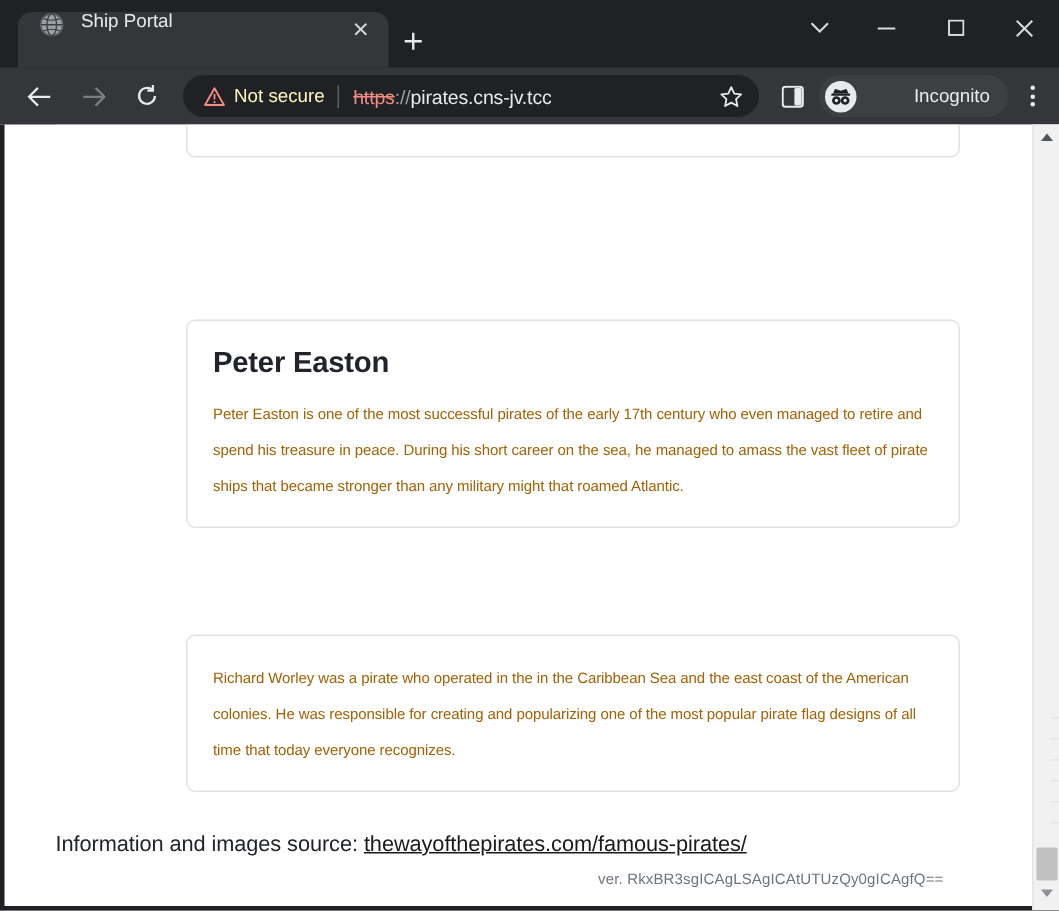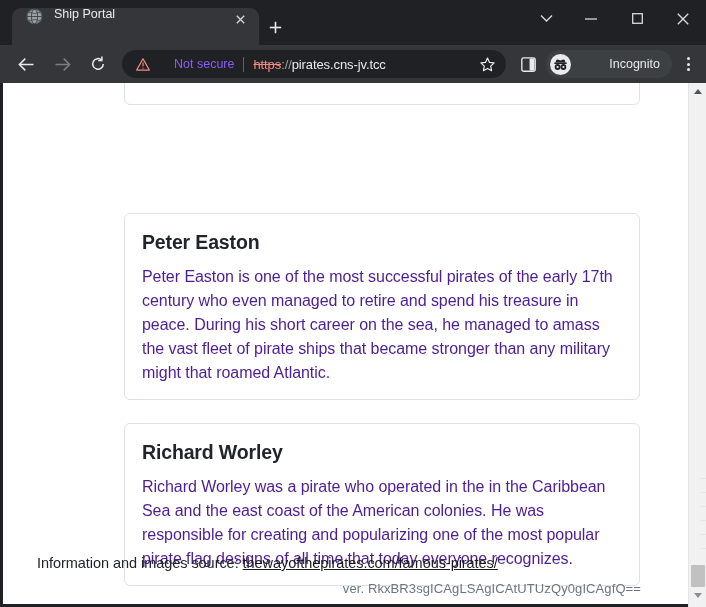--- a/index.html
+++ b/index.html
@@ -149,23 +149,23 @@
   .warn-icon {
     width: 14px;
     height: 14px;
     flex: 0 0 14px;
     display: flex;
     align-items: center;
     justify-content: center;
   }
 
   .not-secure {
-    color: #8b5cf6;
+    color: #fef9c3;
     font-size: 12.5px;
-    margin-left: 24px;
+    margin-left: 6px;
     white-space: nowrap;
   }
 
   .omni-divider {
     width: 1px;
     height: 15px;
     background: #5f6368;
     margin: 0 9px;
     flex: 0 0 1px;
   }
@@ -305,22 +305,22 @@
   .card-title {
     font-size: 19.5px;
     font-weight: bold;
     color: #212529;
     letter-spacing: -0.15px;
     line-height: 1.2;
     margin-bottom: 11px;
   }
 
   .card-body {
-    font-size: 16px;
-    color: #4c1d95;
+    font-size: 10px;
+    color: #a16207;
     line-height: 24px;
     letter-spacing: -0.05px;
   }
 
   .footer {
     position: absolute;
     left: 0;
     width: 688px;
     text-align: left;
   }
@@ -331,22 +331,22 @@
     letter-spacing: -0.05px;
   }
 
   .footer-link {
     color: #1a1a1a;
     text-decoration: underline;
   }
 
   .version {
     position: absolute;
-    right: 84px;
-    font-size: 13px;
+    right: 96px;
+    font-size: 10px;
     color: #6c757d;
     letter-spacing: 0.1px;
     white-space: nowrap;
   }
 
   
   .scrollbar {
     position: absolute;
     top: 83px;
     right: 0;
@@ -536,21 +536,20 @@
           <div class="card-title"></div>
           <div class="card-body"></div>
         </div>
 
         <div class="card" style="top:130px;">
           <div class="card-title">Peter Easton</div>
           <div class="card-body">Peter Easton is one of the most successful pirates of the early 17th century who even managed to retire and spend his treasure in peace. During his short career on the sea, he managed to amass the vast fleet of pirate ships that became stronger than any military might that roamed Atlantic.</div>
         </div>
 
         <div class="card" style="top:340px;">
-          <div class="card-title">Richard Worley</div>
           <div class="card-body">Richard Worley was a pirate who operated in the in the Caribbean Sea and the east coast of the American colonies. He was responsible for creating and popularizing one of the most popular pirate flag designs of all time that today everyone recognizes.</div>
         </div>
 
         <div class="footer" style="top:471px;">
           <span class="footer-text">Information and images source: </span><a class="footer-text footer-link" href="#">thewayofthepirates.com/famous-pirates/</a>
         </div>
 
         <div class="version" style="top:498px;">ver. RkxBR3sgICAgLSAgICAtUTUzQy0gICAgfQ==</div>
 
       </div>

